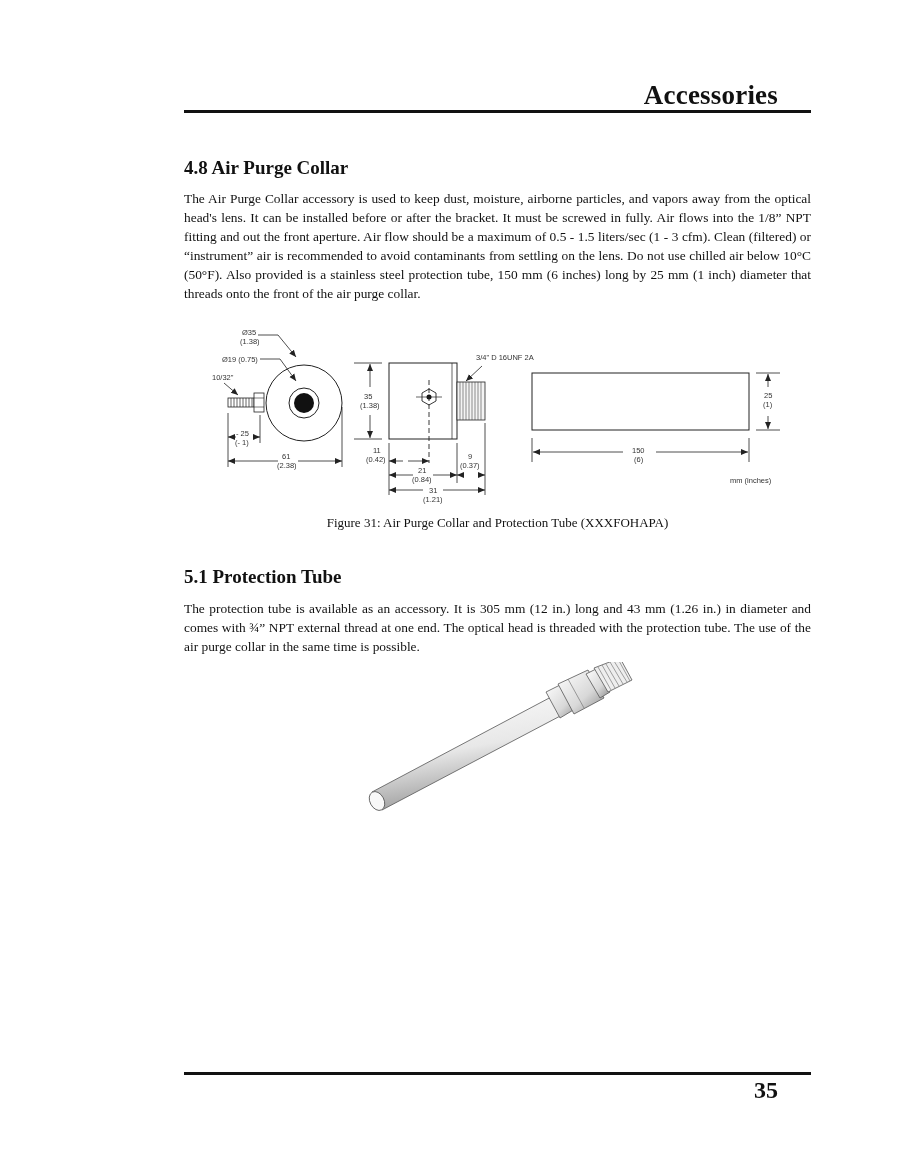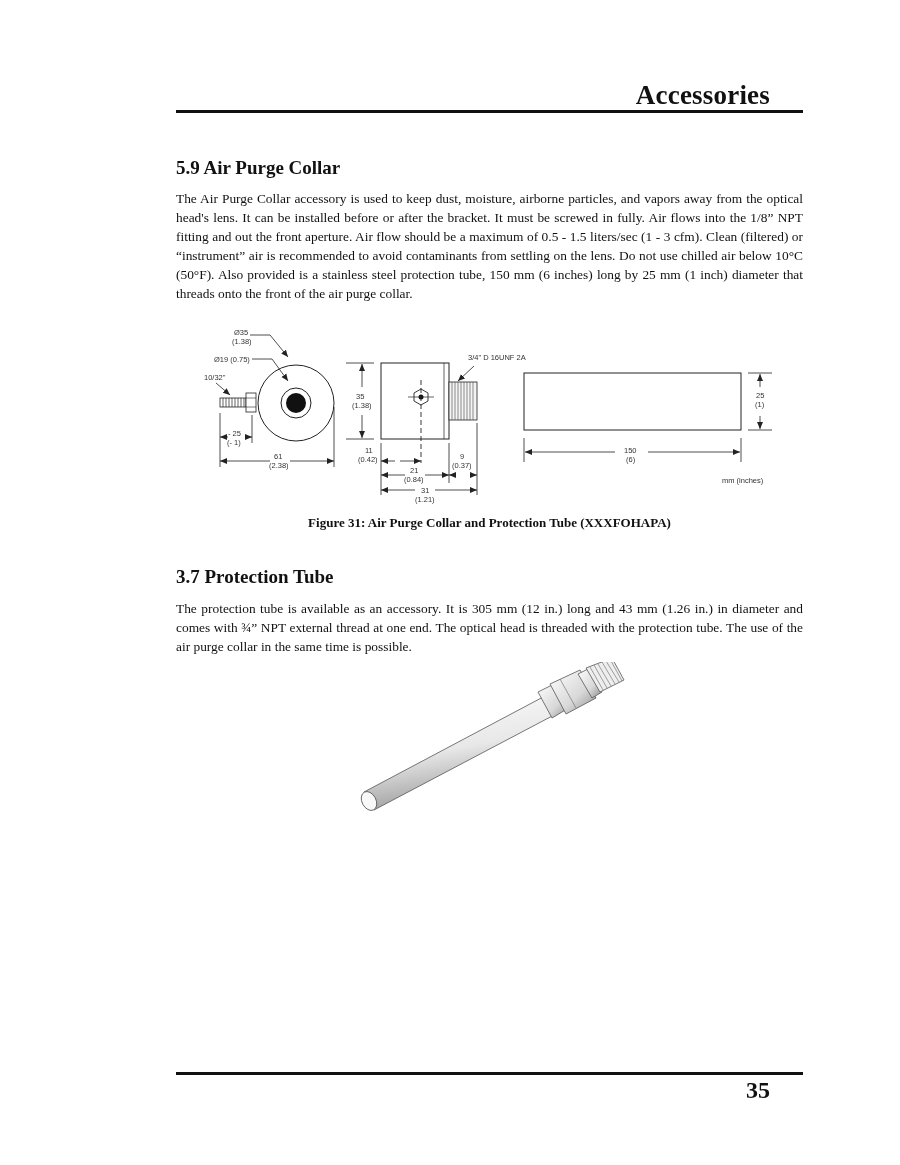--- a/index.html
+++ b/index.html
@@ -1,44 +1,44 @@
 <!DOCTYPE html>
 <html><head>
 <meta charset="utf-8">
 <style>
   html, body { margin: 0; padding: 0; background: #ffffff; }
   body { width: 900px; height: 1165px; position: relative; font-family: "Liberation Serif", "DejaVu Serif", serif; color: #111; overflow: hidden; }
-  .page { position: absolute; left: 0; top: 0; width: 868px; height: 1165px; }
+  .page { position: absolute; left: 8px; top: 0; width: 868px; height: 1165px; }
 
   .header-title { position: absolute; right: 98px; top: 80px; font-size: 27px; font-weight: bold; letter-spacing: 0.2px; }
   .header-rule { position: absolute; left: 176px; width: 627px; top: 110px; height: 3px; background: #111; }
 
   .section-heading { position: absolute; left: 176px; font-size: 19px; font-weight: bold; }
   .para { position: absolute; left: 176px; width: 627px; font-size: 13.4px; line-height: 19px; text-align: justify; }
 
   .figure-area { position: absolute; left: 190px; top: 325px; width: 600px; height: 185px; }
-  .caption { position: absolute; left: 176px; width: 627px; text-align: center; font-size: 13px; font-weight: bold; }
+  .caption { position: absolute; left: 176px; width: 627px; text-align: center; font-size: 13px; font-weight: normal; }
 
   .tube-area { position: absolute; left: 350px; top: 662px; width: 280px; height: 165px; }
 
   .footer-rule { position: absolute; left: 176px; width: 627px; top: 1072px; height: 3px; background: #111; }
   .footer-title { position: absolute; left: 176px; top: 1077px; font-size: 24px; font-weight: bold; }
   .footer-page { position: absolute; right: 98px; top: 1077px; font-size: 24px; font-weight: bold; }
 
   svg text { font-family: "Liberation Sans", "DejaVu Sans", sans-serif; fill: #333; }
 </style>
 </head>
 <body>
 
 <div class="page">
 
   <div class="header-title">Accessories</div>
   <div class="header-rule"></div>
 
-  <div class="section-heading" style="top:157px;">5.9 Air Purge Collar</div>
+  <div class="section-heading" style="top:157px;">4.8 Air Purge Collar</div>
   <div class="para" style="top:189px;">The Air Purge Collar accessory is used to keep dust, moisture, airborne particles, and vapors away from the optical head's lens. It can be installed before or after the bracket. It must be screwed in fully. Air flows into the 1/8” NPT fitting and out the front aperture. Air flow should be a maximum of 0.5 - 1.5 liters/sec (1 - 3 cfm). Clean (filtered) or “instrument” air is recommended to avoid contaminants from settling on the lens. Do not use chilled air below 10°C (50°F). Also provided is a stainless steel protection tube, 150 mm (6 inches) long by 25 mm (1 inch) diameter that threads onto the front of the air purge collar.</div>
 
   <div class="figure-area">
     <svg width="600" height="185" viewBox="0 0 600 185" xmlns="http://www.w3.org/2000/svg">
       <defs>
         <marker id="arr" markerWidth="8" markerHeight="8" refX="7" refY="4" orient="auto" markerUnits="userSpaceOnUse">
           <path d="M0,1 L7,4 L0,7 Z" fill="#222"></path>
         </marker>
         <marker id="arrs" markerWidth="8" markerHeight="8" refX="1" refY="4" orient="auto" markerUnits="userSpaceOnUse">
           <path d="M7,1 L0,4 L7,7 Z" fill="#222"></path>
@@ -158,21 +158,21 @@
         <line x1="458" y1="127" x2="550" y2="127" stroke="#222" stroke-width="0.8" marker-end="url(#arr)"></line>
         <text x="434" y="128" font-size="7.5">150</text>
         <text x="436" y="137" font-size="7.5">(6)</text>
         <text x="532" y="158" font-size="7.5">mm (inches)</text>
       </g>
     </svg>
   </div>
 
   <div class="caption" style="top:515px;">Figure 31: Air Purge Collar and Protection Tube (XXXFOHAPA)</div>
 
-  <div class="section-heading" style="top:566px;">3.7 Protection Tube</div>
+  <div class="section-heading" style="top:566px;">5.1 Protection Tube</div>
   <div class="para" style="top:599px;">The protection tube is available as an accessory. It is 305 mm (12 in.) long and 43 mm (1.26 in.) in diameter and comes with ¾” NPT external thread at one end. The optical head is threaded with the protection tube. The use of the air purge collar in the same time is possible.</div>
 
   <div class="tube-area">
     <svg width="280" height="165" viewBox="0 0 280 165" xmlns="http://www.w3.org/2000/svg">
       <defs>
         <linearGradient id="tubeg" x1="0" y1="0" x2="0.3" y2="1">
           <stop offset="0" stop-color="#ffffff"></stop>
           <stop offset="0.55" stop-color="#e8e8e8"></stop>
           <stop offset="1" stop-color="#9a9a9a"></stop>
         </linearGradient>

